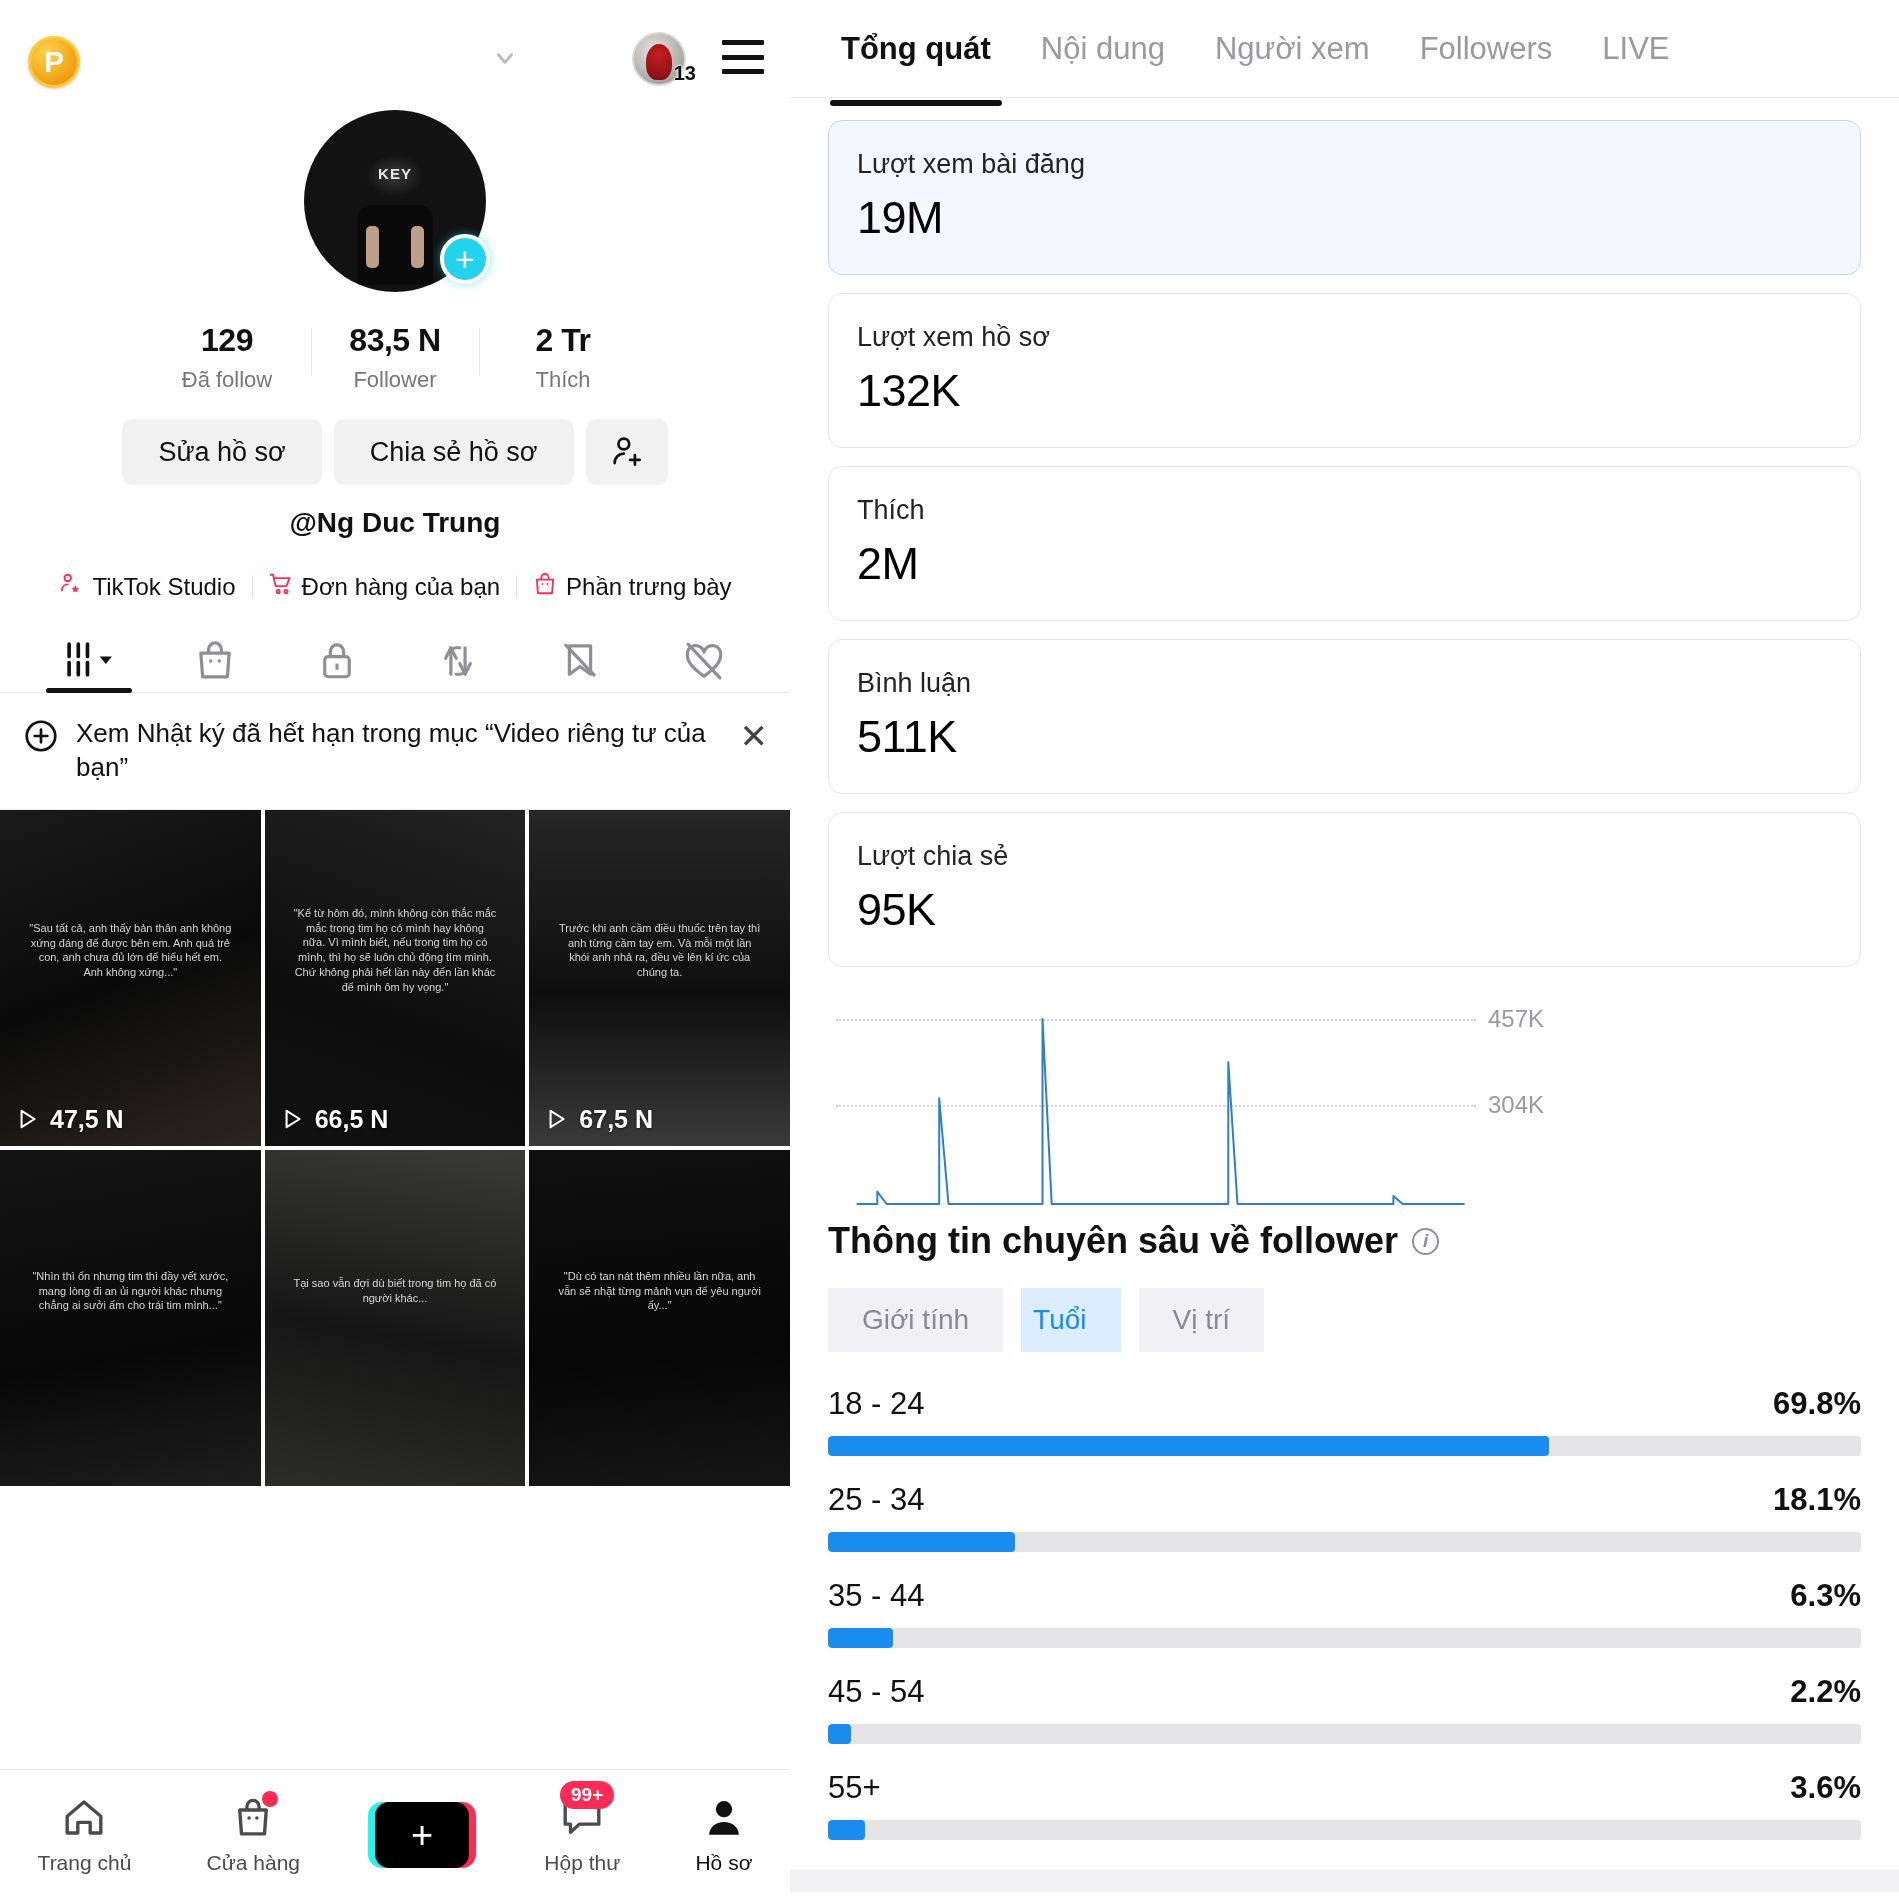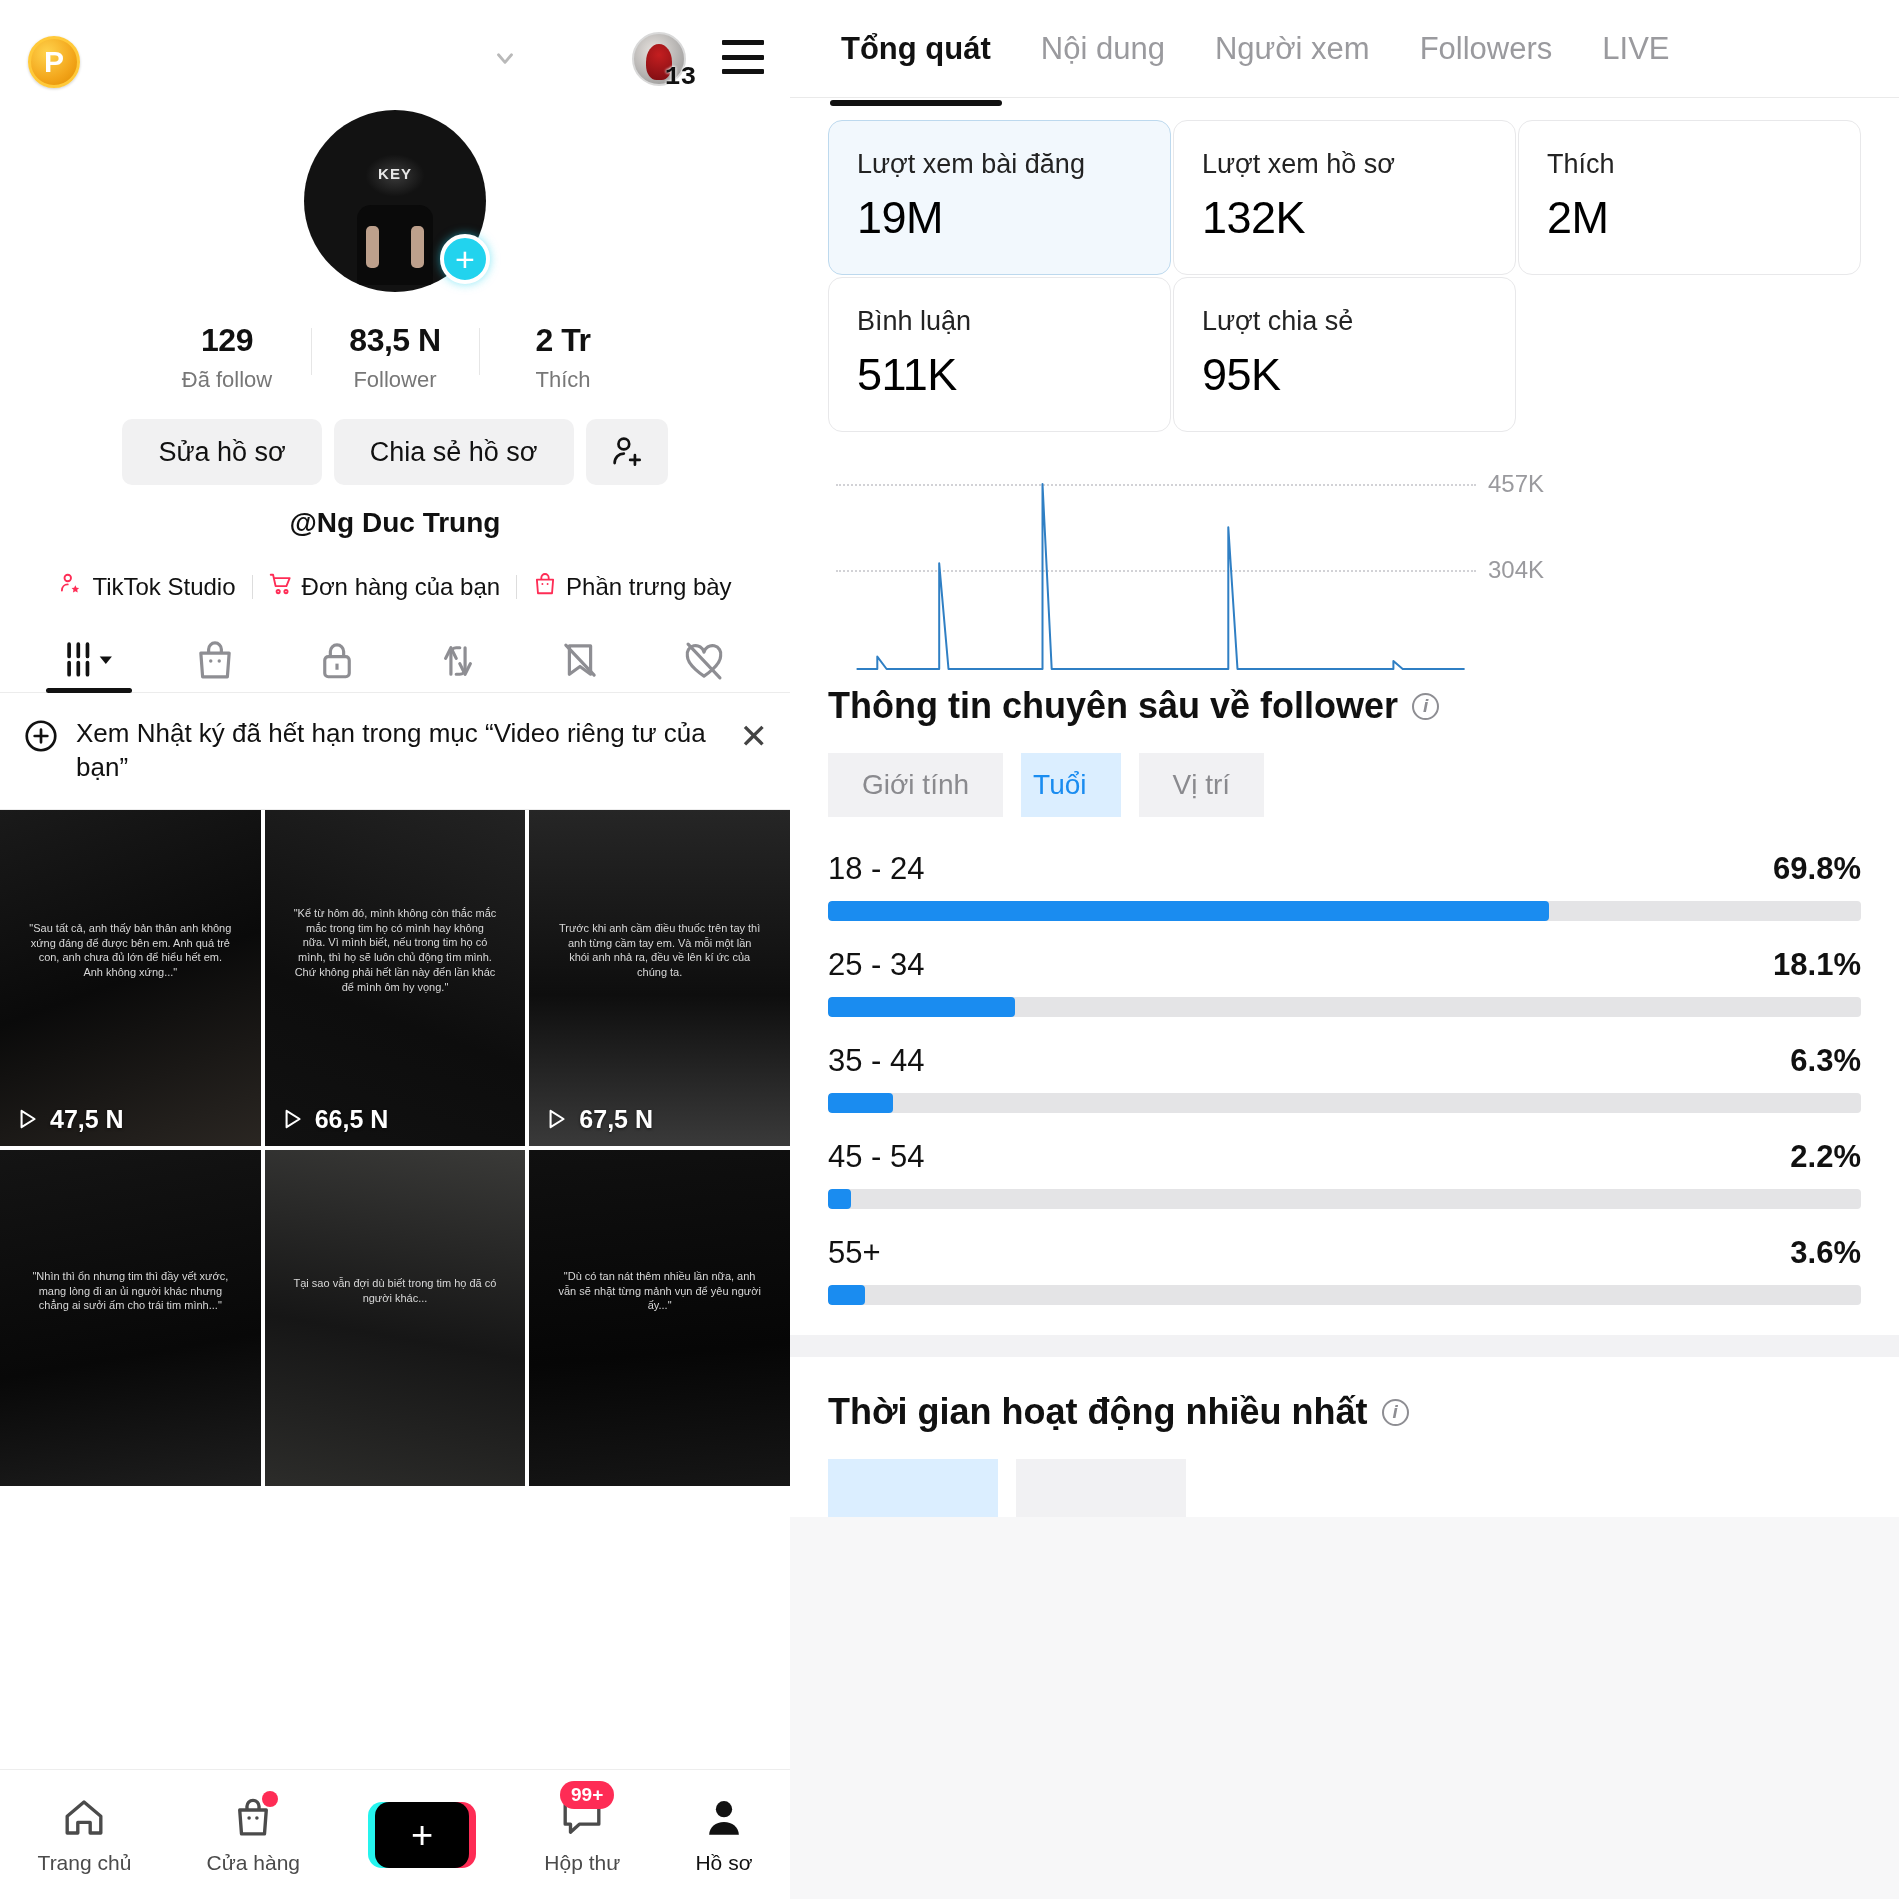--- a/index.html
+++ b/index.html
@@ -51,23 +51,22 @@
     overflow: hidden;
     border: 2px solid #d9d9d9;
   }
   .hdr-avatar-live::after{
     content:""; position:absolute; left:12px; top:10px; width:26px; height:36px;
     background: radial-gradient(circle at 50% 30%, #c41e20, #7d0d12);
     border-radius: 50% 50% 40% 40%;
   }
   .live-count {
     position: absolute; right: 94px; top: 62px;
-    font-size: 26px; font-weight: 700; color: #111;
+    font-size: 20px; font-weight: 700; color: #111;
     text-shadow: 0 0 3px #fff, 0 0 3px #fff;
-    font-family: Liberation Mono, monospace;
   }
   .hamburger {
     position: absolute; right: 26px; top: 40px;
     width: 42px; height: 34px;
     display: flex; flex-direction: column; justify-content: space-between;
   }
   .hamburger i { display: block; height: 5px; background: #111; border-radius: 1px; }
 
   .avatar-wrap {
     position: relative; margin: 0 auto; margin-top: -6px;
@@ -232,21 +231,21 @@
     position:relative; font-size: 31px; color:#9a9a9e;
     padding: 0 25px; height:114px; display:flex; align-items:center; cursor:pointer;
     white-space: nowrap;
   }
   .r-tab.active { color:#111; font-weight:700; }
   .r-tab.active::after{
     content:""; position:absolute; bottom:0; left:14px; right:14px; height: 6px; background:#111; border-radius:3px;
   }
 
   .r-body { background:#fff; padding: 22px 38px 0 38px; }
-  .cards { display:grid; grid-template-columns: 1fr 1fr 1fr; gap: 2px; }
+  .cards { display:grid; grid-template-columns: 1fr; gap: 18px; }
   .card {
     border: 1px solid #e8e8ea; border-radius: 14px;
     background:#fff; padding: 28px 28px 30px 28px; min-height: 152px;
   }
   .card.sel { background:#f2f8fd; border-color:#bdd9ee; }
   .card .k { font-size: 27px; color:#232323; }
   .card .v { font-size: 45px; font-weight: 400; color:#000; margin-top: 12px; letter-spacing:-.5px;}
 
   .spark-wrap { position: relative; height: 215px; margin-top: 28px; }
   .grid-line { position:absolute; left: 8px; height: 0; border-top: 2px dotted #d2d2d6; }

